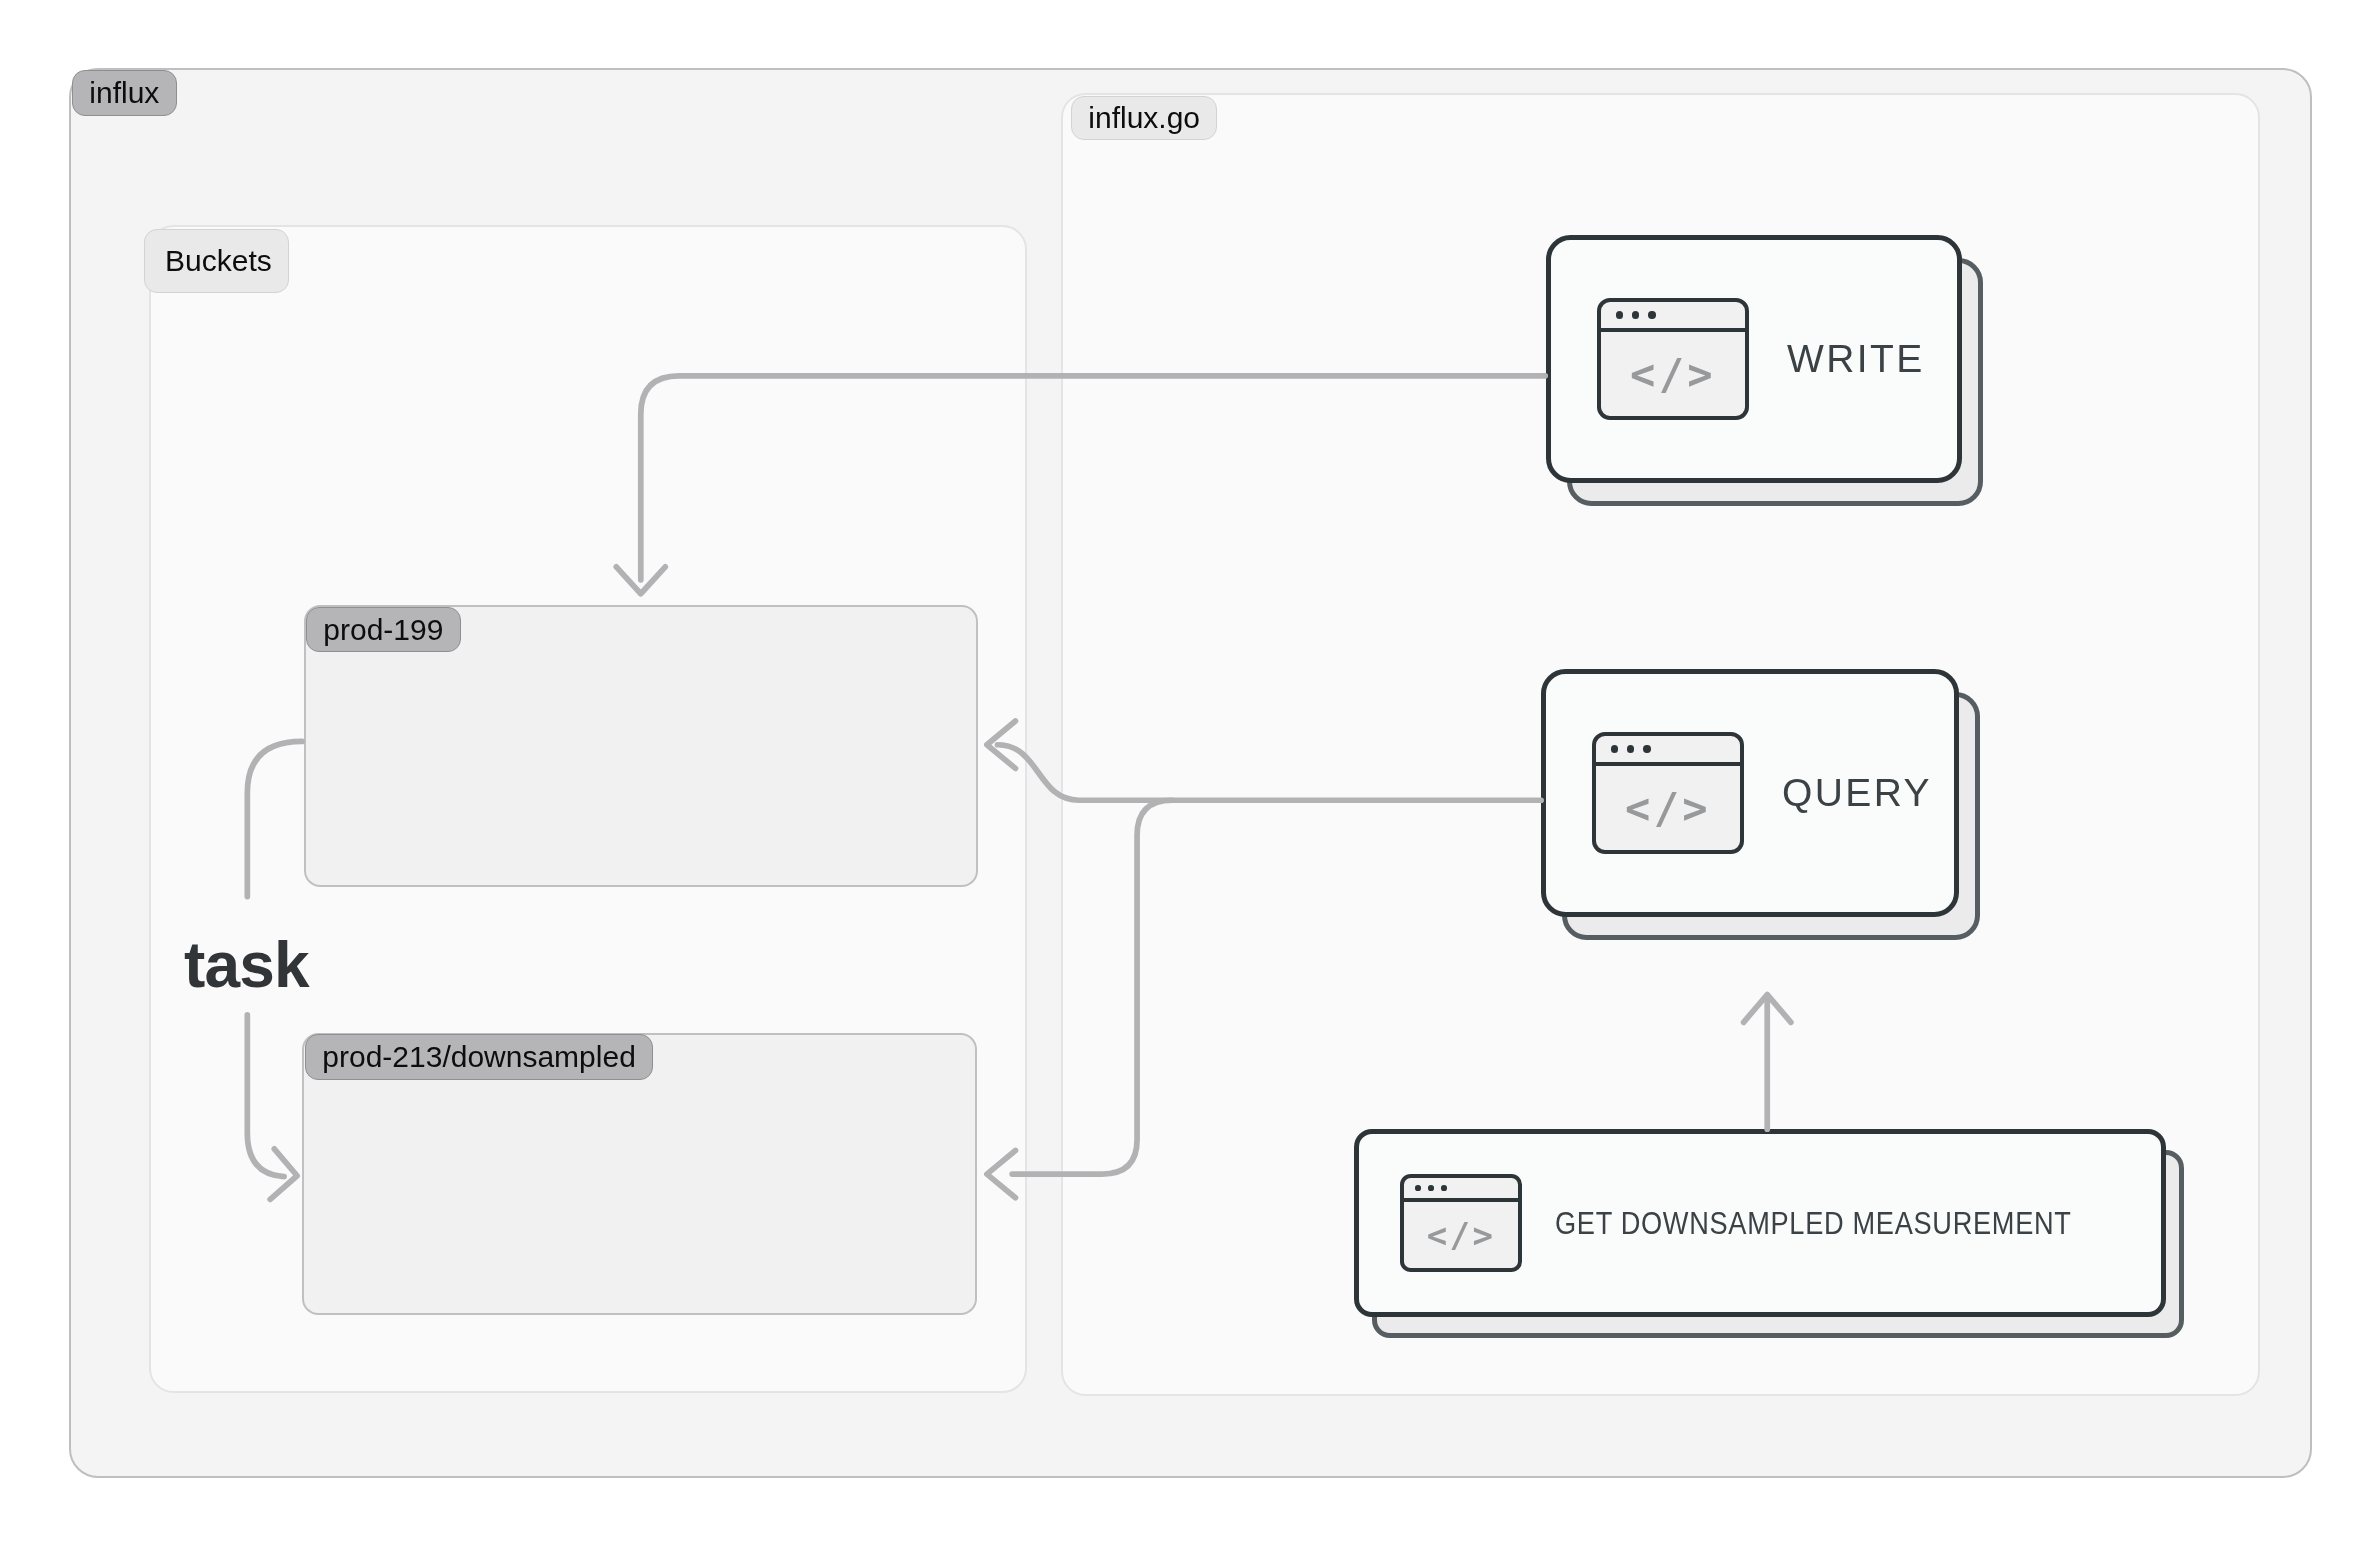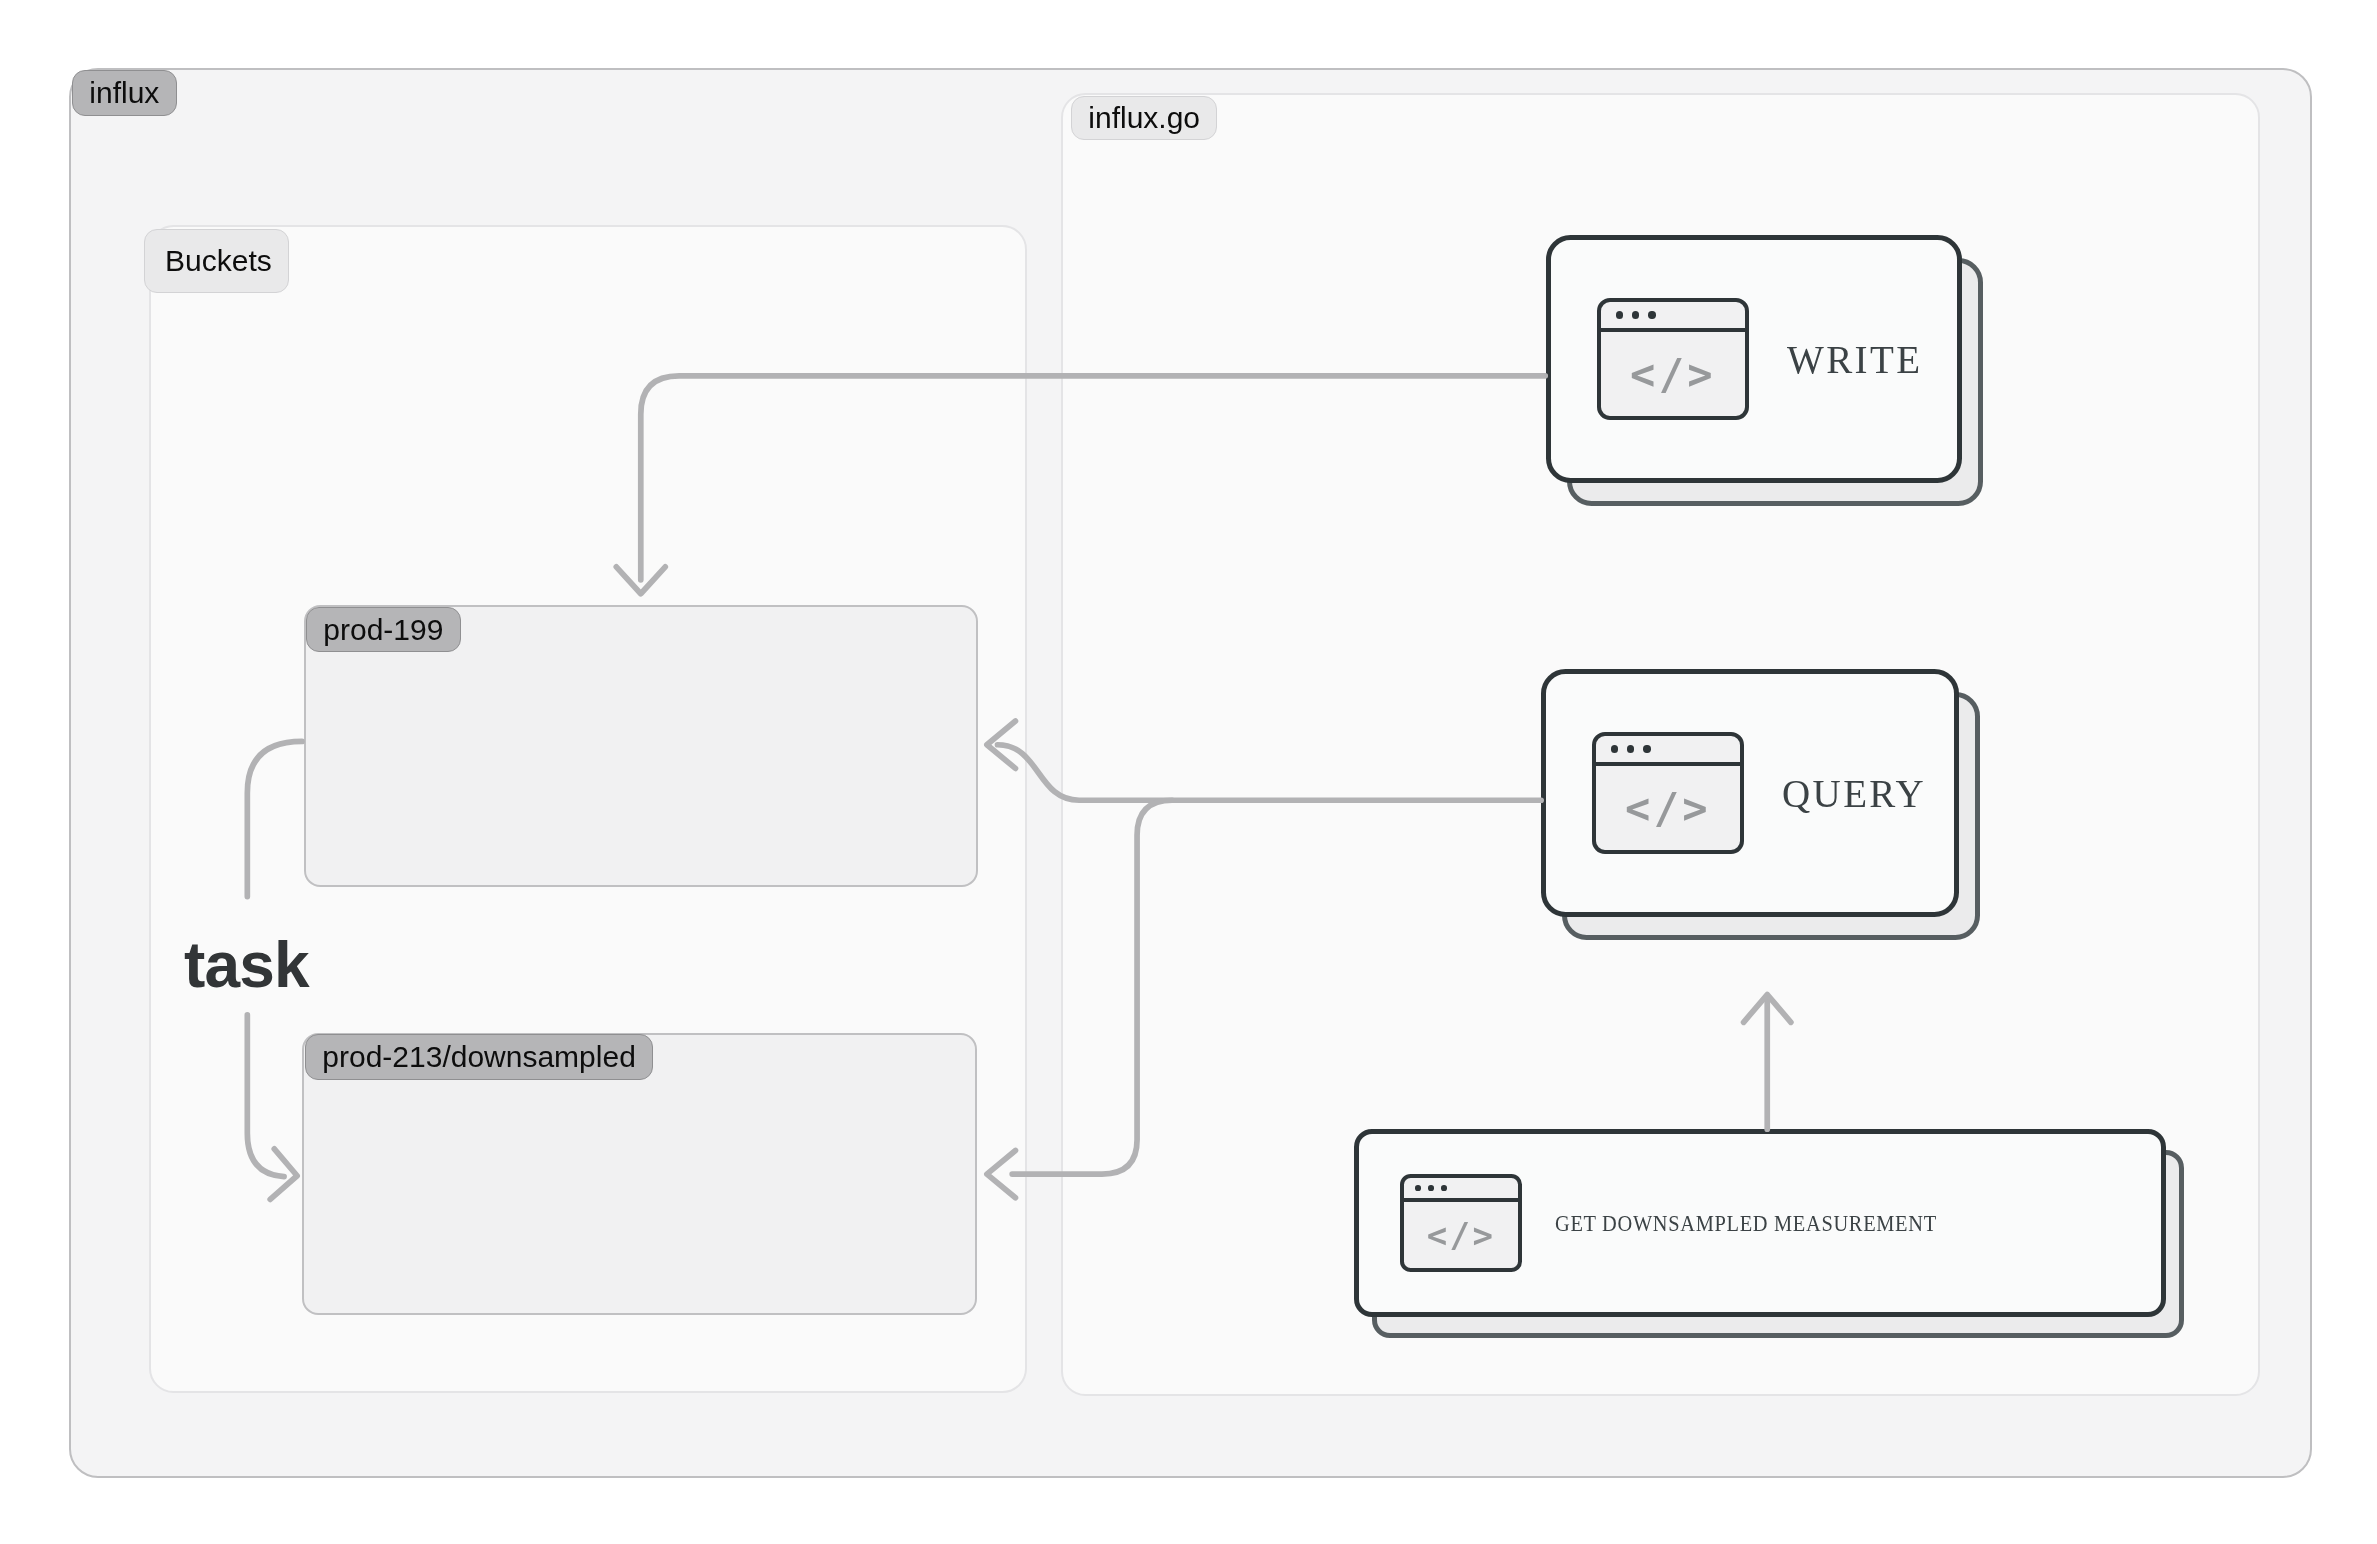--- a/index.html
+++ b/index.html
@@ -29,22 +29,22 @@
   .pill.dark{background:var(--pill_dark_bg);border:1.6px solid var(--pill_dark_border);}
   .pill.light{background:var(--pill_light_bg);border:1.6px solid var(--pill_light_border);}
   
   .card .shade{position:absolute;inset:0;background:var(--card_shadow_bg);
     border:5.7px solid var(--card_shadow_border);border-radius:24.5px;transform:translate(21px,23px);}
   .card .face{position:absolute;inset:0;background:var(--card_bg);
     border:5.7px solid var(--card_border);border-radius:24.5px;
     display:flex;align-items:center;gap:38px;padding-left:46px;}
   .card.small .shade{transform:translate(18px,21px);border-radius:18px;}
   .card.small .face{border-radius:18px;gap:33px;padding-left:41px;}
-  .card-label{font-size:39px;letter-spacing:2.4px;color:var(--text_dark);white-space:nowrap;font-family:Liberation Serif, serif;}
-  .card.small .card-label{font-size:24px;letter-spacing:0.8px;}
+  .card-label{font-size:39px;letter-spacing:2.4px;color:var(--text_dark);white-space:nowrap;}
+  .card.small .card-label{font-size:32px;letter-spacing:0.8px;}
   .condense{display:inline-block;transform:scaleX(0.85);transform-origin:left center;}
   
   .win{position:relative;width:152px;height:122px;background:var(--icon_bg);
     border:4.9px solid var(--ink);border-radius:13px;box-sizing:border-box;flex:none;}
   .winbar{height:26px;border-bottom:4.9px solid var(--ink);display:flex;align-items:center;
     gap:9px;padding-left:14.7px;}
   .windot{width:7.3px;height:7.3px;border-radius:50%;background:var(--ink);}
   .wincode{position:absolute;left:0;right:0;top:31px;bottom:0;display:flex;align-items:center;
     justify-content:center;font-family:"DejaVu Sans Mono",monospace;font-weight:bold;
     font-size:42px;letter-spacing:3.3px;color:var(--code_gray);}

